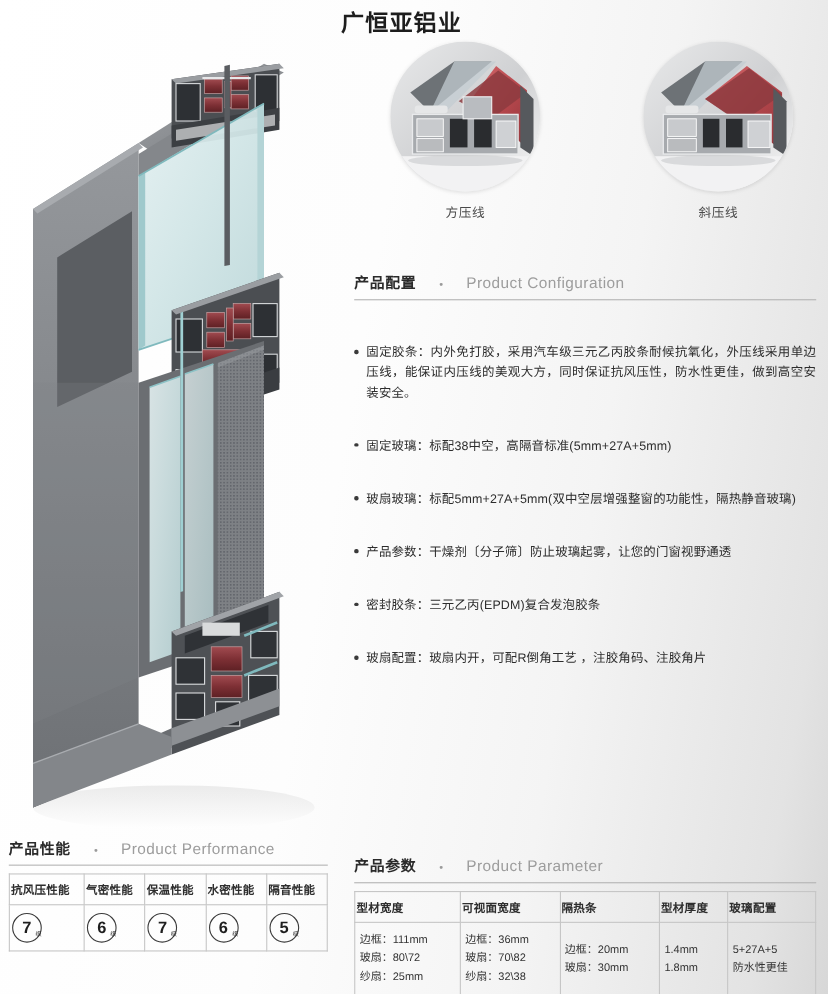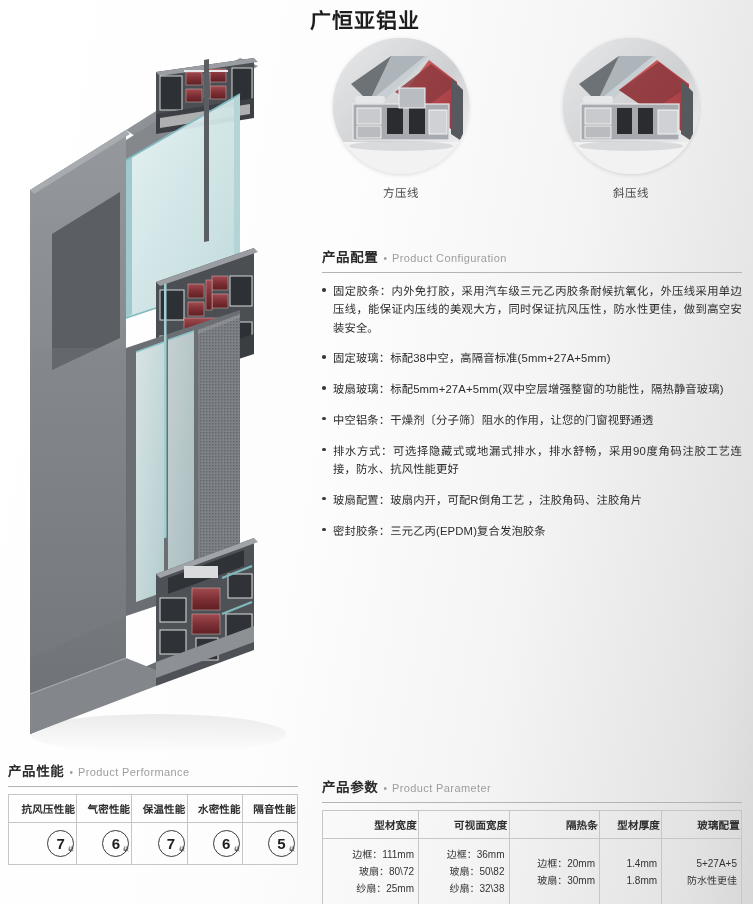--- a/index.html
+++ b/index.html
@@ -26,21 +26,21 @@
 
   
   .hero {
     position:absolute; left:8px; top:18px;
     width:300px; height:752px;
   }
   .hero-svg { width:100%; height:100%; display:block; }
 
   
   .detail-row {
-    position:absolute; left:314px; top:38px;
+    position:absolute; left:336px; top:38px;
     width:410px; height:175px;
   }
   .detail-item {
     position:absolute; top:0; width:150px; text-align:center;
   }
   .detail-item.d0 { left:12px; }
   .detail-item.d1 { left:242px; }
   .circle-photo {
     width:136px; height:136px; margin:0 auto;
     border-radius:50%;
@@ -50,39 +50,39 @@
     box-shadow:0 1px 4px rgba(0,0,0,.13);
   }
   .circle-photo svg { position:absolute; inset:0; width:100%; height:100%; }
   .detail-cap {
     margin-top:10px; font-size:11.5px; color:#4a4a4a; letter-spacing:.5px;
   }
 
   
   .sec-head { position:absolute; }
   .sec-head .line1 {
-    display:flex; align-items:baseline; gap:5px; padding-bottom:6px;
+    display:flex; align-items:baseline; gap:21px; padding-bottom:6px;
   }
   .sec-cn {
     font-size:13.5px; font-weight:bold; color:#2b2b2b; letter-spacing:.6px;
   }
   .sec-dot { font-size:10px; color:#9a9a9a; }
   .sec-en {
-    font-size:11px; color:#9d9d9d; letter-spacing:.4px;
+    font-size:14px; color:#9d9d9d; letter-spacing:.4px;
   }
   .sec-rule {
     height:1px; background:#b4b4b4; width:100%;
   }
 
   
   .config {
     position:absolute; left:322px; top:282px; width:420px;
   }
   .bullet {
-    display:flex; margin-bottom:12.5px; line-height:1.62;
+    display:flex; margin-bottom:12.5px; line-height:1.62;margin-top:30px;
   }
   .bullet-dot {
     flex:0 0 auto; width:11px; padding-top:6px;
   }
   .bullet-dot i {
     display:block; width:3.5px; height:3.5px; border-radius:50%;
     background:#3a3a3a;
   }
   .bullet-text {
     flex:1 1 auto; font-size:11.3px; color:#2d2d2d; letter-spacing:.15px;
@@ -92,21 +92,21 @@
   
   .perf { position:absolute; left:8px; top:760px; width:290px; }
   .param { position:absolute; left:322px; top:776px; width:420px; }
 
   table.tbl {
     width:100%; border-collapse:collapse; margin-top:7px;
     background:transparent;
   }
   table.tbl th, table.tbl td {
     border:1px solid #c6c6c6;
-    text-align:right; vertical-align:middle;
+    text-align:left; vertical-align:middle;
     color:#2e2e2e;
   }
   table.tbl th {
     font-size:10.5px; font-weight:bold; padding:6px 1px; letter-spacing:.2px;
   }
   table.tbl td { padding:7px 2px; }
 
   
   .grade {
     display:inline-flex; align-items:center; justify-content:center;
@@ -389,39 +389,33 @@
     <div class="bullet">
       <span class="bullet-dot">
           <i></i>
         </span>
       <span class="bullet-text">玻扇玻璃：标配5mm+27A+5mm(双中空层增强整窗的功能性，隔热静音玻璃)</span>
     </div>
     <div class="bullet">
       <span class="bullet-dot">
           <i></i>
         </span>
-      <span class="bullet-text">中空铝条：干燥剂〔分子筛〕阻水的作用，让您的门窗视野通透</span>
+      <span class="bullet-text">产品参数：干燥剂〔分子筛〕防止玻璃起雾，让您的门窗视野通透</span>
     </div>
     <div class="bullet">
       <span class="bullet-dot">
           <i></i>
         </span>
-      <span class="bullet-text">排水方式：可选择隐藏式或地漏式排水，排水舒畅，采用90度角码注胶工艺连接，防水、抗风性能更好</span>
+      <span class="bullet-text">密封胶条：三元乙丙(EPDM)复合发泡胶条</span>
     </div>
     <div class="bullet">
       <span class="bullet-dot">
           <i></i>
         </span>
       <span class="bullet-text">玻扇配置：玻扇内开，可配R倒角工艺 ，注胶角码、注胶角片</span>
-    </div>
-    <div class="bullet">
-      <span class="bullet-dot">
-          <i></i>
-        </span>
-      <span class="bullet-text">密封胶条：三元乙丙(EPDM)复合发泡胶条</span>
     </div>
   </div>
 
   <div class="perf">
     <div class="sec-head" style="position:relative; width:100%;">
       <div class="line1">
         <span class="sec-cn">产品性能</span>
         <span class="sec-dot">•</span>
         <span class="sec-en">Product Performance</span>
       </div>
@@ -500,21 +494,21 @@
           <td class="wide">
             <div class="pcell">
               <div class="ln">边框：111mm</div>
               <div class="ln">玻扇：80\72</div>
               <div class="ln">纱扇：25mm</div>
             </div>
           </td>
           <td class="wide">
             <div class="pcell">
               <div class="ln">边框：36mm</div>
-              <div class="ln">玻扇：50\82</div>
+              <div class="ln">玻扇：70\82</div>
               <div class="ln">纱扇：32\38</div>
             </div>
           </td>
           <td class="wide">
             <div class="pcell">
               <div class="ln">边框：20mm</div>
               <div class="ln">玻扇：30mm</div>
             </div>
           </td>
           <td class="wide">

